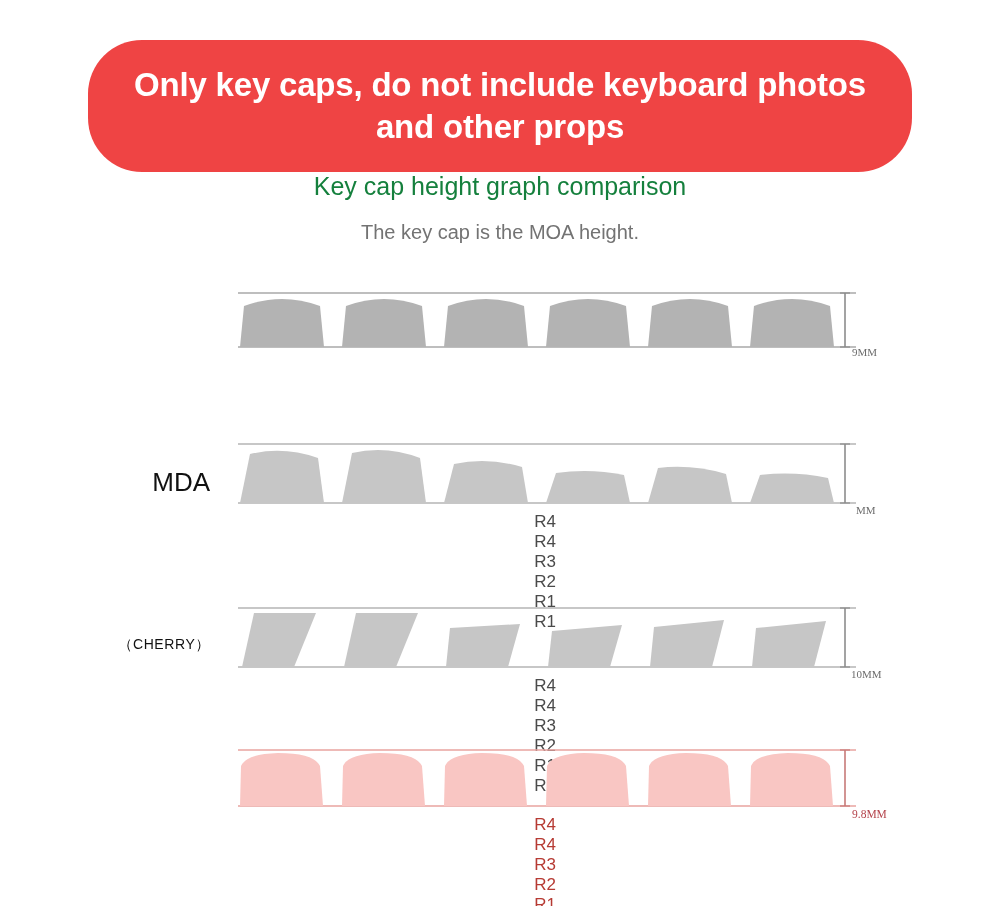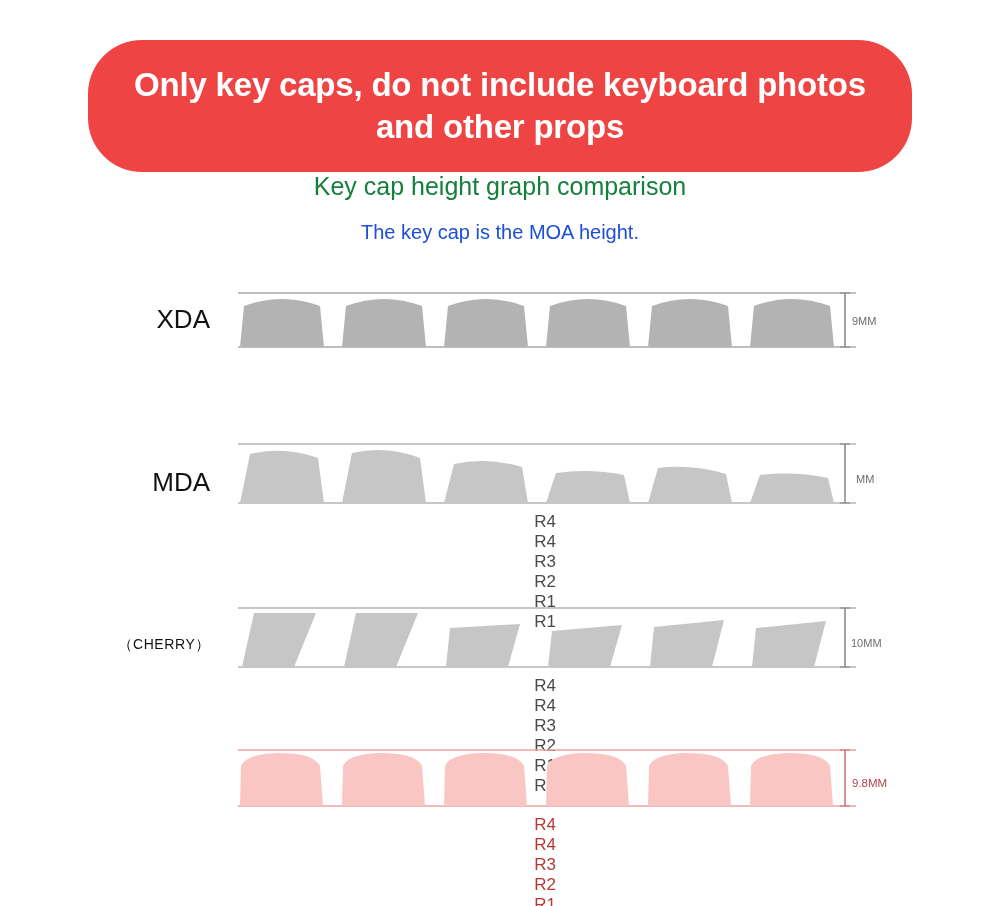--- a/index.html
+++ b/index.html
@@ -49,21 +49,21 @@
     font-size: 25px;
     color: #15803d;
     font-weight: normal;
   }
   #graph-subtitle {
     position: absolute;
     left: 0; right: 0;
     top: 221px;
     text-align: center;
     font-size: 20px;
-    color: #1d4ed8;
+    color: #737373;
     font-weight: normal;
   }
 
   
   .profile-row {
     position: absolute;
     left: 0;
     width: 1000px;
   }
   .row-label {
@@ -78,24 +78,25 @@
     font-size: 14px;
     letter-spacing: 0.6px;
   }
   .graph-svg {
     position: absolute;
     left: 228px;
     top: 0;
   }
   .dim-label {
     position: absolute;
-    font-family: Liberation Sans, sans-serif;
+    font-family: Liberation Serif, serif;
     font-size: 11px;
     color: #6d6d6d;
     white-space: nowrap;
+    margin-top: 31px;
   }
   .dim-label.red {
     color: #b4434b;
     font-size: 11.5px;
   }
   .row-codes {
     position: absolute;
     left: 238px;
     width: 614px;
     display: flex;
@@ -115,21 +116,20 @@
 <body>
 
 <div id="banner">
   <div id="banner-text">Only key caps, do not include keyboard photos and other props</div>
 </div>
 
 <div id="graph-title">Key cap height graph comparison</div>
 <div id="graph-subtitle">The key cap is the MOA height.</div>
 
 <div class="profile-row" style="top:284px; height:80px;">
-  <div class="row-label" style="left:60px; top:20px; width:150px;">XDA</div>
 
   <svg class="graph-svg" width="640" height="76" viewBox="0 0 640 76">
 
     <line x1="10" y1="9" x2="628" y2="9" stroke="#a8a8a8" stroke-width="1.4"></line>
 
     <line x1="10" y1="63" x2="628" y2="63" stroke="#a8a8a8" stroke-width="1.4"></line>
     <g fill="#b3b3b3">
       <path d="M12,63 L16,22 Q54,8 92,22 L96,63 Z"></path>
       <path d="M114,63 L118,22 Q156,8 194,22 L198,63 Z"></path>
       <path d="M216,63 L220,22 Q258,8 296,22 L300,63 Z"></path>

